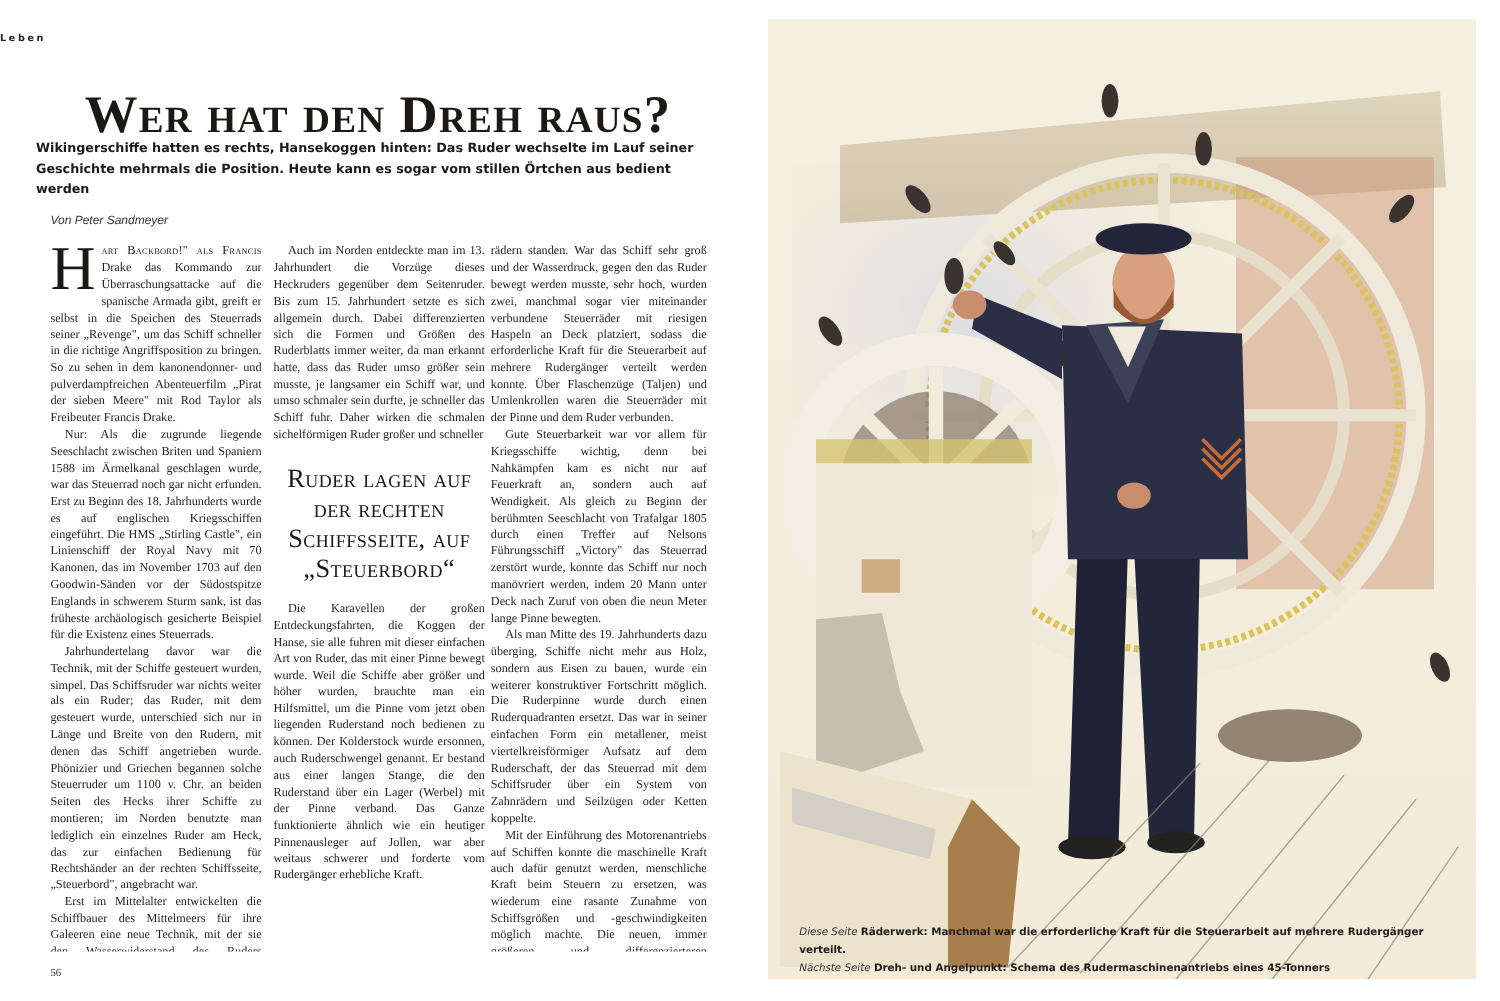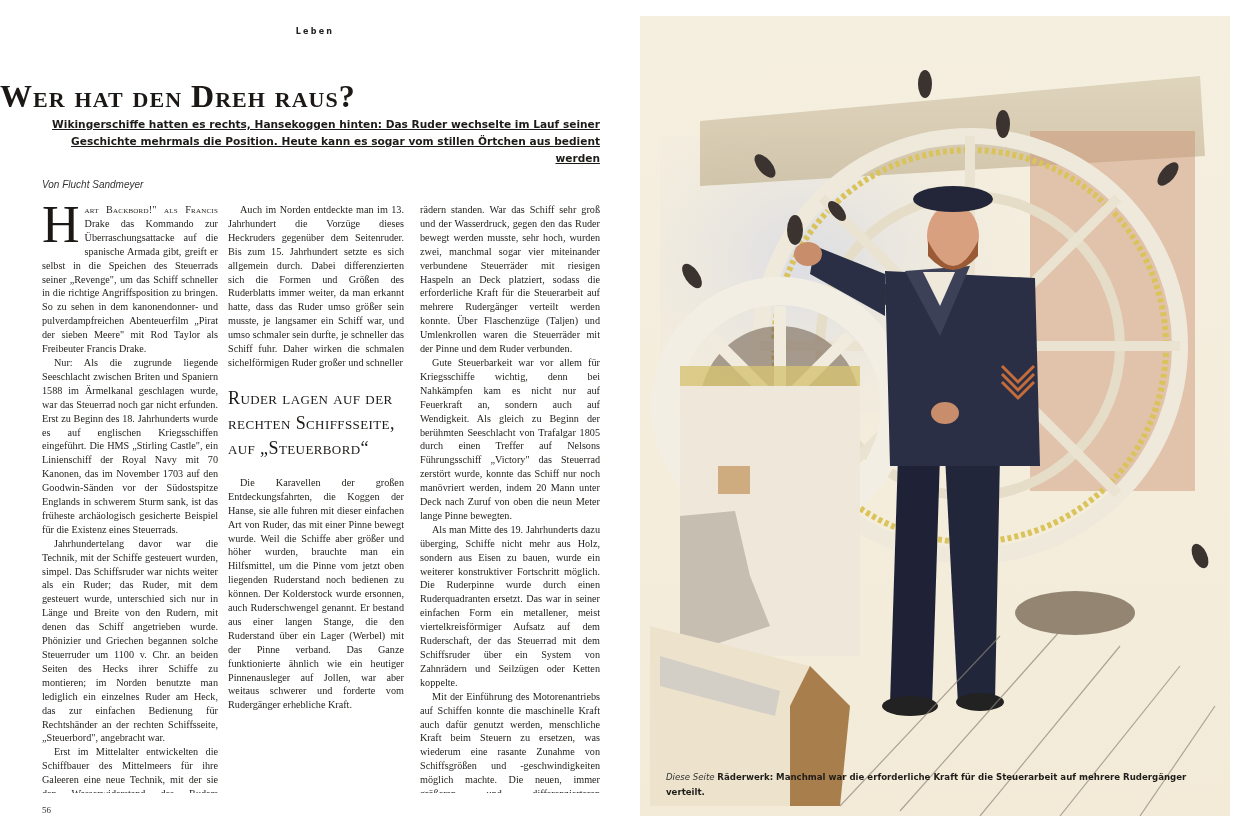--- a/index.html
+++ b/index.html
@@ -2,53 +2,53 @@
 <html><head>
 <meta charset="utf-8">
 <style>
   * { box-sizing: border-box; margin: 0; padding: 0; }
   html, body { width: 1250px; height: 834px; background: #ffffff; overflow: hidden; }
   body { position: relative; font-family: "Liberation Serif", "DejaVu Serif", serif; color: #1d1b18; }
 
   
   .left-page { position: absolute; left: 0; top: 0; width: 620px; height: 834px; background: #fff; }
   .section-label {
-    position: absolute; top: 27px; left: 0; width: 630px; text-align: center;
+    position: absolute; top: 27px; left: 0; width: 630px; 
     font-family: "DejaVu Sans", sans-serif; font-weight: bold; font-size: 8px; letter-spacing: 2.2px; color: #222;
   }
   .title {
-    position: absolute; top: 78px; left: 0; width: 630px; 
-    font-family: "Liberation Serif", serif; font-size: 32px; font-variant: small-caps;
+    position: absolute; top: 78px; left: 0; width: 630px; text-align: center;
+    font-family: "Liberation Serif", serif; font-size: 44px; font-variant: small-caps;
     letter-spacing: 1px; color: #1b1815; line-height: 36px;
   }
   .deck {
-    position: absolute; top: 116px; left: 30px; width: 570px; text-align: right;
-    font-family: "DejaVu Sans", sans-serif; font-weight: bold; font-size: 10.6px; line-height: 17px; color: #1d1b18; text-decoration: underline;
+    position: absolute; top: 116px; left: 30px; width: 570px; text-align: left;
+    font-family: "DejaVu Sans", sans-serif; font-weight: bold; font-size: 10.6px; line-height: 17px; color: #1d1b18;
   }
   .byline {
     position: absolute; top: 179px; left: 42px;
     font-family: "Liberation Sans", sans-serif; font-style: italic; font-size: 10px; color: #333;
   }
   .col {
     position: absolute; top: 203px; width: 176px; height: 590px; overflow: hidden;
     font-family: "Liberation Serif", serif; font-size: 10.2px; line-height: 13.9px;
     text-align: justify; hyphens: auto; color: #26231f;
   }
   .col p { text-indent: 12px; }
   .col p.first { text-indent: 0; }
   .col-1 { left: 42px; }
   .col-2 { left: 228px; }
-  .col-3 { left: 420px; width: 180px; }
+  .col-3 { left: 409px; width: 180px; }
   .dropcap {
     float: left; font-size: 52px; line-height: 42px; margin: 1px 5px 0 0; font-family: "Liberation Serif", serif; color: #1b1815;
   }
   .lead-caps { font-variant: small-caps; letter-spacing: 0.2px; }
   .pullquote {
-    margin: 16px 0 15px 0; text-align: left;
-    font-family: "Liberation Serif", serif; font-size: 18px; line-height: 25px; font-variant: small-caps;
+    margin: 16px 0 15px 0; text-align: center;
+    font-family: "Liberation Serif", serif; font-size: 22px; line-height: 25px; font-variant: small-caps;
     letter-spacing: 0.4px; color: #1b1815;
   }
   .folio-left { position: absolute; top: 805px; left: 42px; font-size: 9px; color: #333; font-family: "Liberation Serif", serif; }
 
   
   .illustration {
     position: absolute; left: 640px; top: 16px; width: 590px; height: 800px;
     background: linear-gradient(180deg, #f5efe0 0%, #f4eddc 60%, #f3ebd8 100%);
     overflow: hidden;
   }
@@ -61,21 +61,21 @@
   .caption .cap-text { font-weight: bold; }
   .folio-right { position: absolute; right: 20px; top: 802px; font-size: 9px; color: #444; font-family: "Liberation Serif", serif; }
 </style>
 </head>
 <body>
 
 <div class="left-page">
   <div class="section-label">Leben</div>
   <h1 class="title">Wer hat den Dreh raus?</h1>
   <p class="deck">Wikingerschiffe hatten es rechts, Hansekoggen hinten: Das Ruder wechselte im Lauf seiner Geschichte mehrmals die Position. Heute kann es sogar vom stillen Örtchen aus bedient werden</p>
-  <div class="byline">Von Flucht Sandmeyer</div>
+  <div class="byline">Von Peter Sandmeyer</div>
 
   <div class="col col-1">
     <p class="first">
       <span class="dropcap">H</span><span class="lead-caps">art Backbord!" als Francis</span><span> Drake das Kommando zur Überraschungsattacke auf die spanische Armada gibt, greift er selbst in die Speichen des Steuerrads seiner „Revenge", um das Schiff schneller in die richtige Angriffsposition zu bringen. So zu sehen in dem kanonendonner- und pulverdampfreichen Abenteuerfilm „Pirat der sieben Meere" mit Rod Taylor als Freibeuter Francis Drake.</span>
     </p>
     <p>Nur: Als die zugrunde liegende Seeschlacht zwischen Briten und Spaniern 1588 im Ärmelkanal geschlagen wurde, war das Steuerrad noch gar nicht erfunden. Erst zu Beginn des 18. Jahrhunderts wurde es auf englischen Kriegsschiffen eingeführt. Die HMS „Stirling Castle", ein Linienschiff der Royal Navy mit 70 Kanonen, das im November 1703 auf den Goodwin-Sänden vor der Südostspitze Englands in schwerem Sturm sank, ist das früheste archäologisch gesicherte Beispiel für die Existenz eines Steuerrads.</p>
     <p>Jahrhundertelang davor war die Technik, mit der Schiffe gesteuert wurden, simpel. Das Schiffsruder war nichts weiter als ein Ruder; das Ruder, mit dem gesteuert wurde, unterschied sich nur in Länge und Breite von den Rudern, mit denen das Schiff angetrieben wurde. Phönizier und Griechen begannen solche Steuerruder um 1100 v. Chr. an beiden Seiten des Hecks ihrer Schiffe zu montieren; im Norden benutzte man lediglich ein einzelnes Ruder am Heck, das zur einfachen Bedienung für Rechtshänder an der rechten Schiffsseite, „Steuerbord", angebracht war.</p>
     <p>Erst im Mittelalter entwickelten die Schiffbauer des Mittelmeers für ihre Galeeren eine neue Technik, mit der sie den Wasserwiderstand des Ruders verringerten und die Anströmung des Ruderblatts – und damit die Manövrierfähigkeit des Schiffs – verbesserten. Das Ruderblatt wurde von der Seite des Schiffs hinter die Mitte des Hecks versetzt, es bildete jetzt</p>
   </div>
 
@@ -200,15 +200,19 @@
     <path d="M10 610 L170 650 L210 690 L200 790 L10 790 Z" fill="#ede3cd"></path>
     <path d="M170 650 L210 690 L200 790 L150 790 L150 690 Z" fill="#9c6c36" opacity="0.85"></path>
     <path d="M20 640 L140 675 L135 700 L20 670 Z" fill="#d3cec6"></path>
   </svg>
 
   <div class="caption">
     <div>
       <span class="cap-prefix">Diese Seite</span>
       <span class="cap-text">Räderwerk: Manchmal war die erforderliche Kraft für die Steuerarbeit auf mehrere Rudergänger verteilt.</span>
     </div>
+    <div>
+      <span class="cap-prefix">Nächste Seite</span>
+      <span class="cap-text">Dreh- und Angelpunkt: Schema des Rudermaschinenantriebs eines 45-Tonners</span>
+    </div>
   </div>
   <div class="folio-right">49</div>
 </div>
 
 </body></html>

